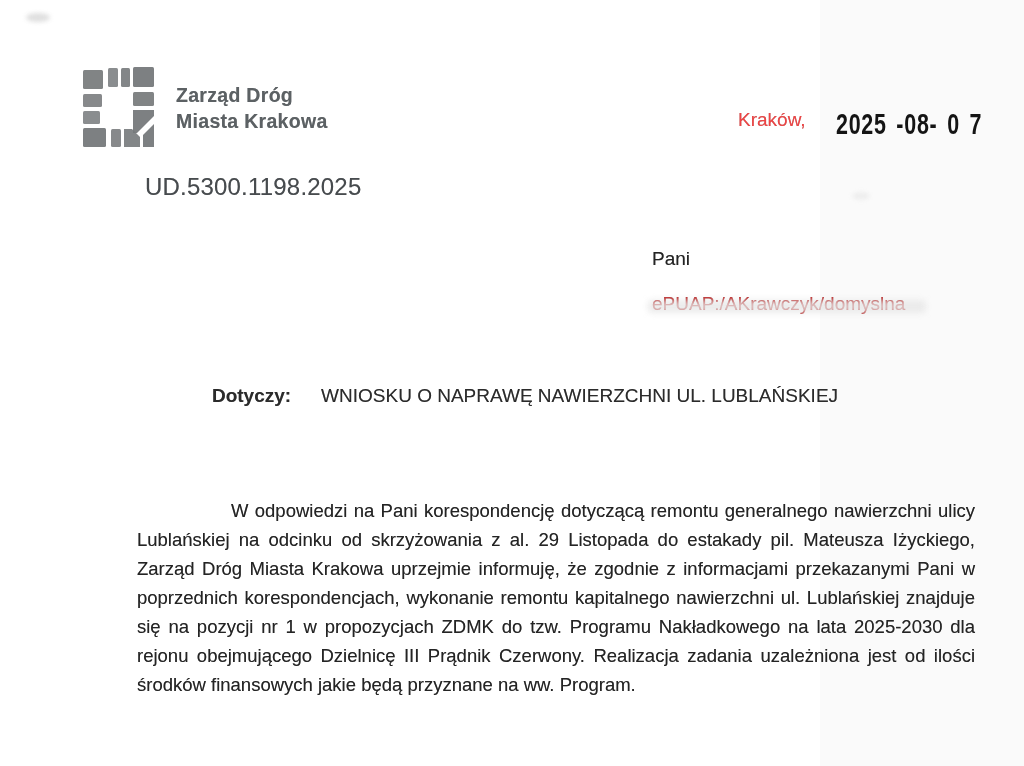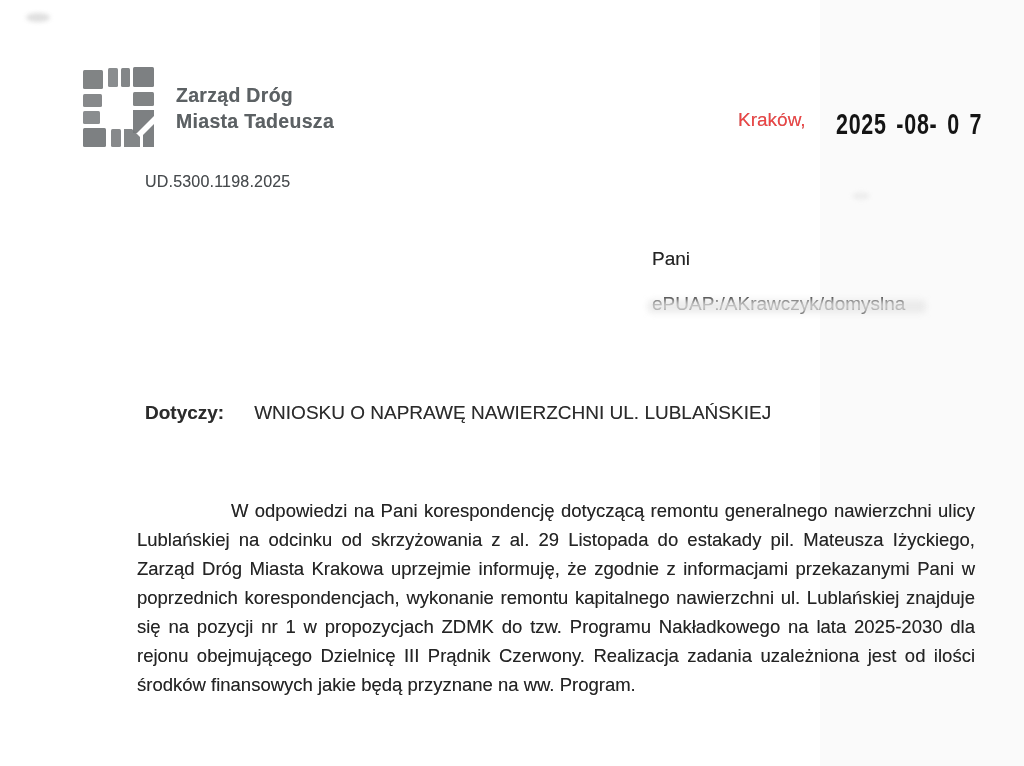--- a/index.html
+++ b/index.html
@@ -32,42 +32,43 @@
   }
   .date-stamp{
     position:absolute;left:836px;top:107px;
     font-size:29px;font-weight:700;color:#141414;
     transform:scale(.74,1.02);transform-origin:left top;
     letter-spacing:1px;word-spacing:4px;white-space:nowrap;
     font-family:"Liberation Sans","DejaVu Sans",sans-serif;
   }
   .reference{
     position:absolute;left:145px;top:173px;
-    font-size:16px;color:#474b4e;letter-spacing:.2px;
+    font-size:24px;color:#474b4e;letter-spacing:.2px;
     text-shadow:0 0 .4px rgba(70,75,78,.4);
   }
   
   .recipient{
     position:absolute;left:652px;top:245px;
     font-size:19px;line-height:28px;color:#242424;
   }
   .recipient .bold{font-weight:400;text-shadow:0 0 .5px rgba(0,0,0,.4);}
   .recipient .epuap{
-    display:block;margin-top:17px;font-weight:400;color:#404040;
+    display:block;margin-top:17px;font-weight:400;color:#b91c1c;
     text-shadow:0 0 .3px rgba(0,0,0,.3);
   }
   .redaction{
     position:absolute;left:648px;top:300px;width:278px;height:13px;
     background:#e7e7e7;border-radius:4px;filter:blur(3px);opacity:.8;
   }
   
   .subject{
-    position:absolute;left:145px;top:402px;width:760px;
+    position:absolute;left:145px;top:385px;width:760px;
     font-size:19px;color:#2b2b2b;white-space:nowrap;
     text-shadow:0 0 .4px rgba(0,0,0,.35);
+    text-align:center;
   }
   .subject .label{font-weight:700;margin-right:30px;}
   
   .body-text{
     position:absolute;left:137px;top:470px;width:838px;
     font-size:18.5px;line-height:29px;color:#242424;
     text-align:justify;
     text-shadow:0 0 .45px rgba(0,0,0,.4);
     margin-top:26px;
   }
@@ -99,21 +100,21 @@
         <rect x="29" y="62" width="10" height="18" rx="1.5" fill-opacity=".88"></rect>
         <polygon points="51,43 72,43 72,49 55,66 51,66" fill-opacity=".95"></polygon>
         <polygon points="42,62 50,62 58,70 58,80 42,80" fill-opacity=".9"></polygon>
         <polygon points="61,68 72,57 72,80 61,80" fill-opacity=".95"></polygon>
       </g>
     </svg>
   </div>
 
   <div class="org-name">
     <div>Zarząd Dróg</div>
-    <div>Miasta Tadeusza</div>
+    <div>Miasta Krakowa</div>
   </div>
 
   <div class="dateline-place">Kraków,</div>
   <div class="date-stamp">2025 -08- 0 7</div>
 
   <div class="reference">UD.5300.1198.2025</div>
 
   <div class="recipient">
     <div class="bold">Pani</div>
     <span class="epuap">ePUAP:/AKrawczyk/domyslna</span>

